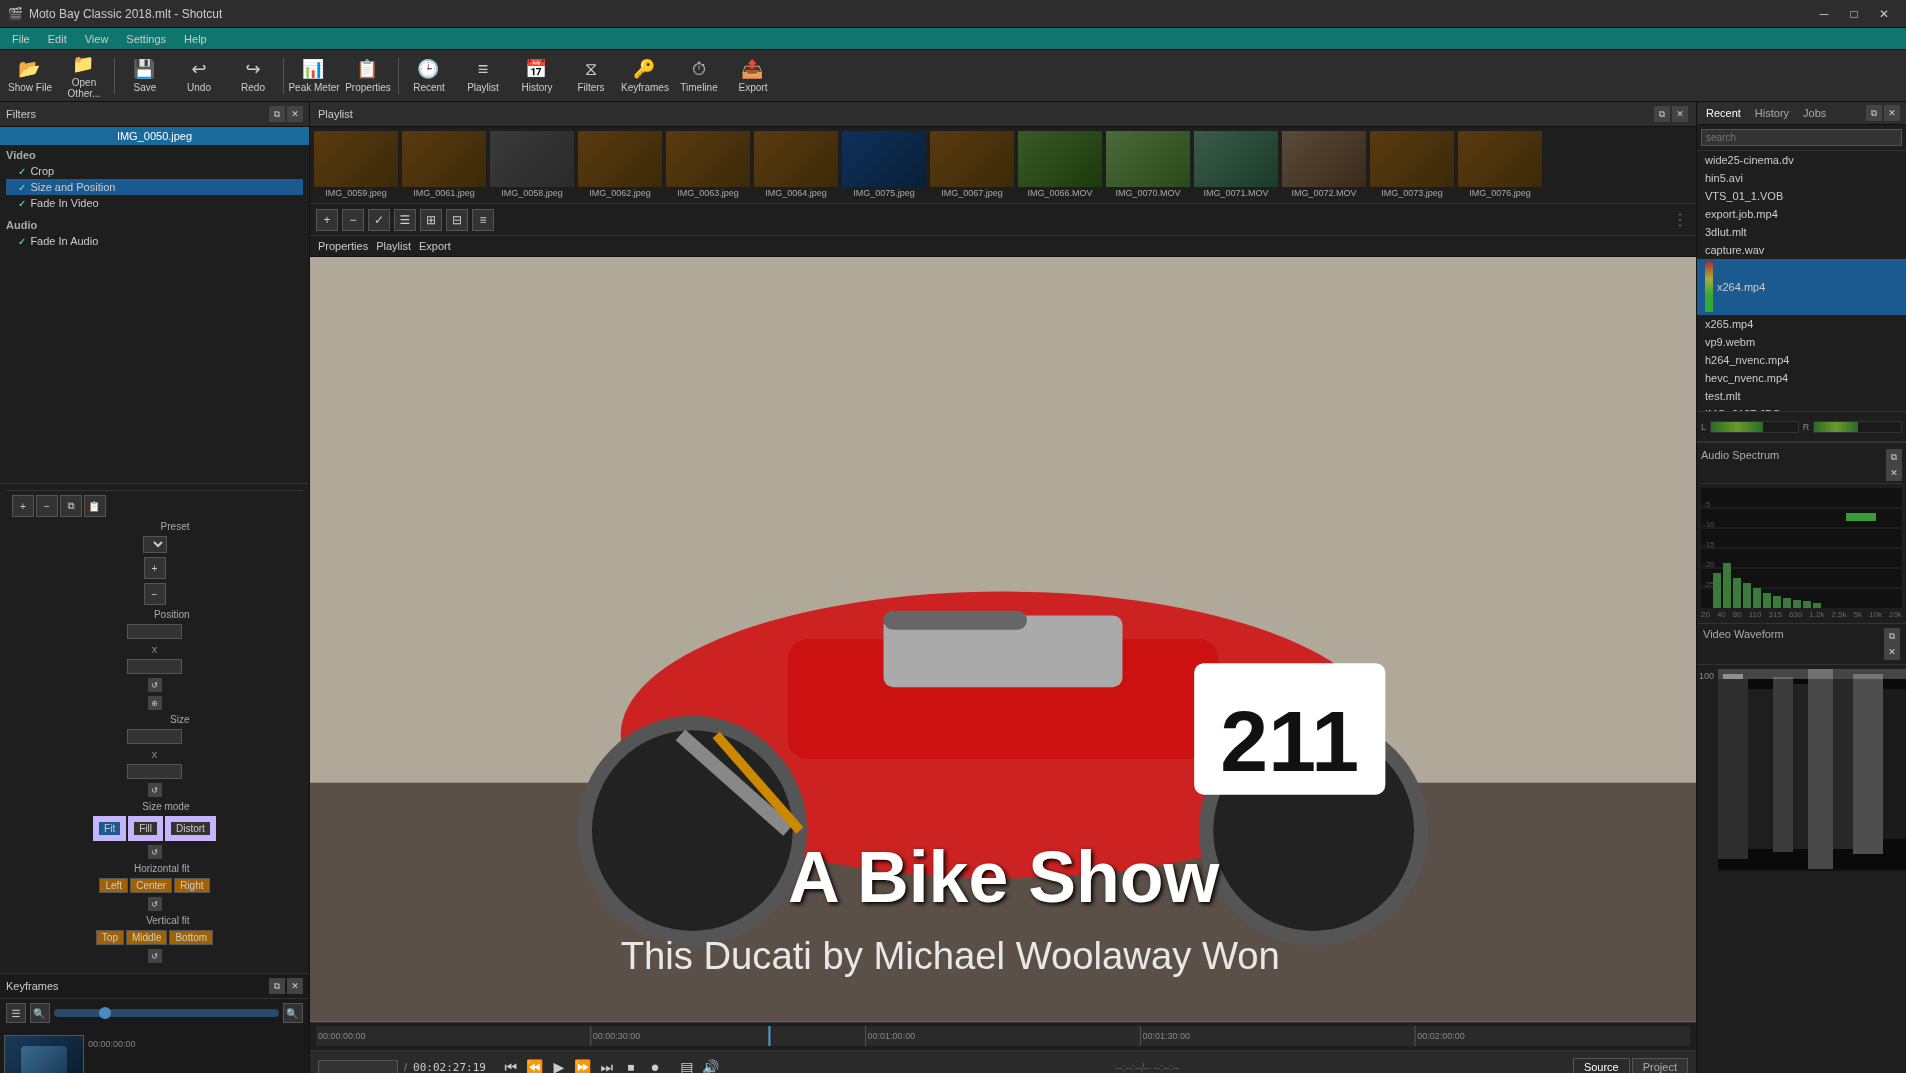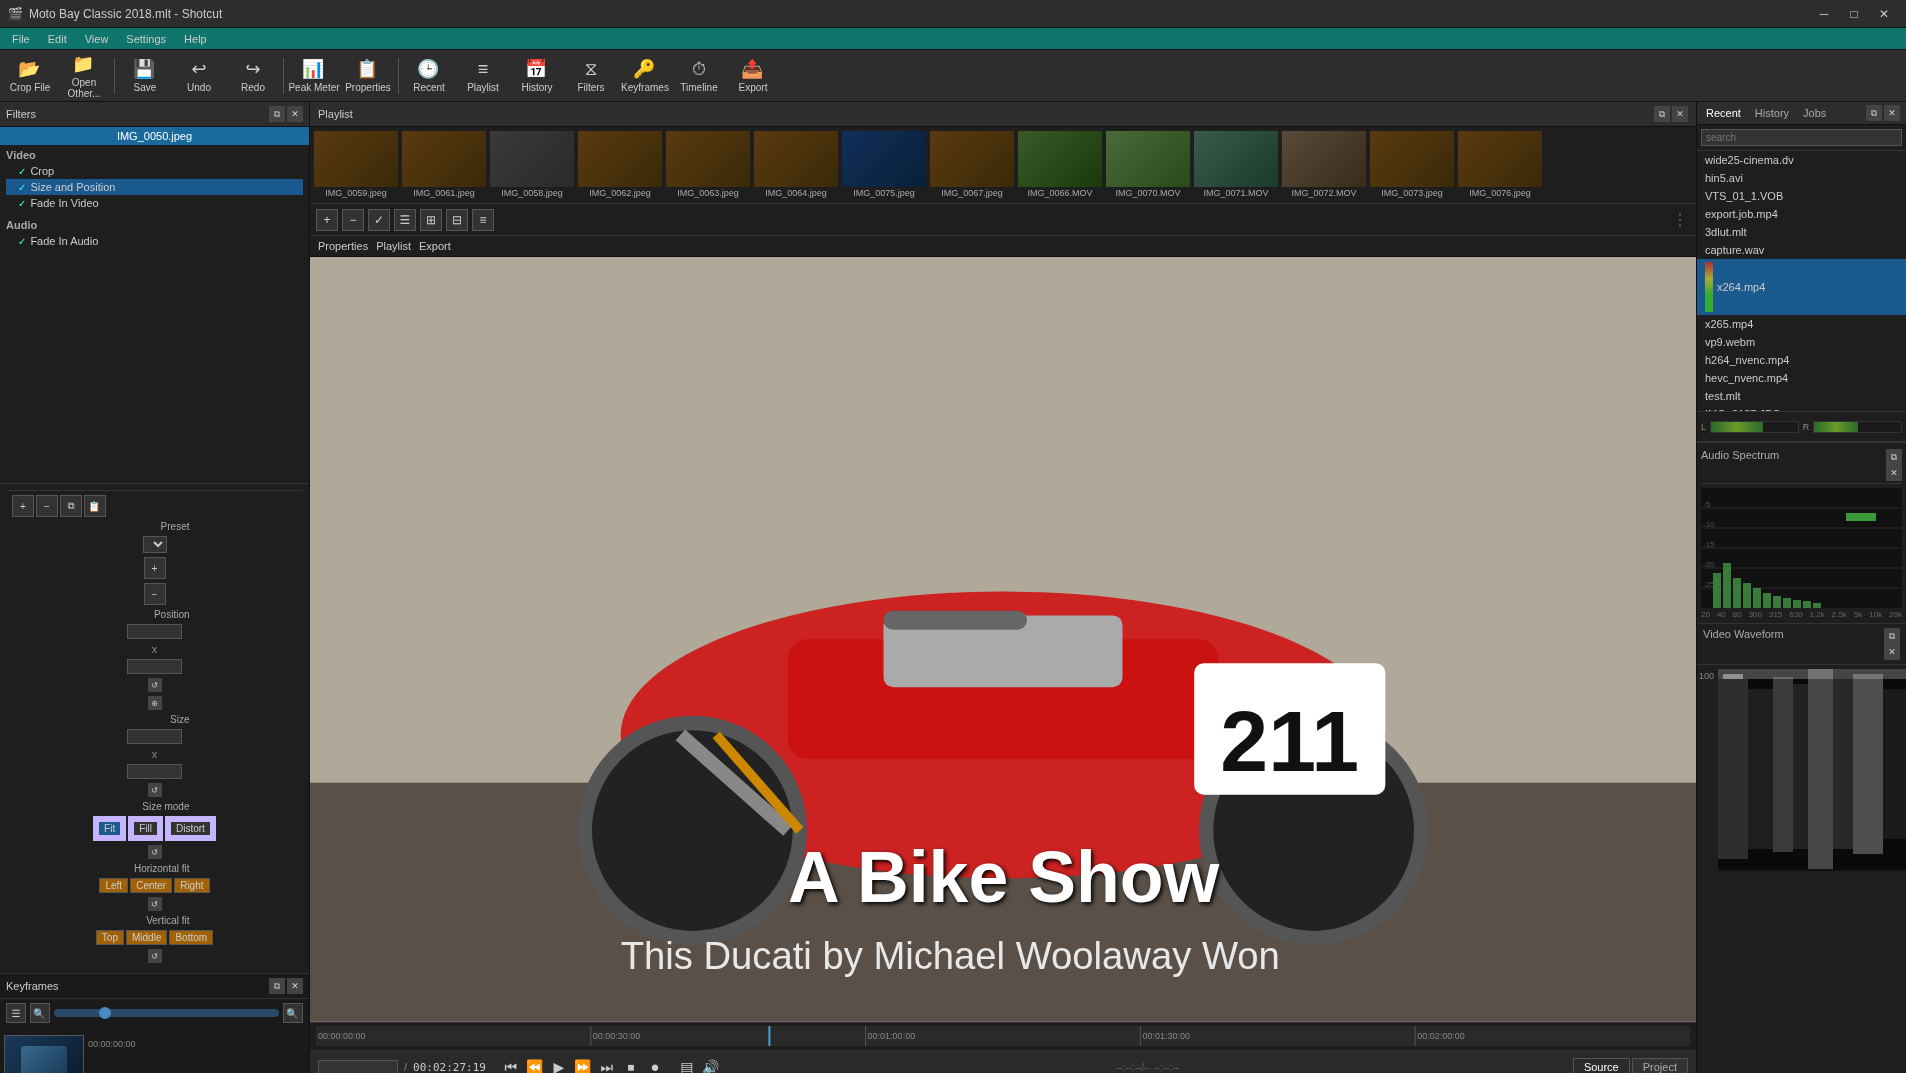--- a/index.html
+++ b/index.html
@@ -142,21 +142,21 @@
   <span class="menu-item">File</span>
   <span class="menu-item">Edit</span>
   <span class="menu-item">View</span>
   <span class="menu-item">Settings</span>
   <span class="menu-item">Help</span>
 </div>
 
 <div id="toolbar">
   <button class="toolbar-btn">
     <span class="icon">📂</span>
-    <span>Crop File</span>
+    <span>Show File</span>
   </button>
   <button class="toolbar-btn">
     <span class="icon">📁</span>
     <span>Open Other...</span>
   </button>
   <div class="toolbar-sep"></div>
   <button class="toolbar-btn">
     <span class="icon">💾</span>
     <span>Save</span>
   </button>
@@ -597,21 +597,21 @@
           <rect x="102" y="113" width="8" height="7" fill="#3a7a3a"></rect>
           <rect x="112" y="115" width="8" height="5" fill="#3a7a3a"></rect>
 
           <rect x="145" y="25" width="30" height="8" fill="#3a9a3a"></rect>
         </svg>
       </div>
       <div class="spectrum-labels">
         <span>20</span>
         <span>40</span>
         <span>80</span>
-        <span>300</span>
+        <span>110</span>
         <span>315</span>
         <span>630</span>
         <span>1.2k</span>
         <span>2.5k</span>
         <span>5k</span>
         <span>10k</span>
         <span>20k</span>
       </div>
     </div>
 

